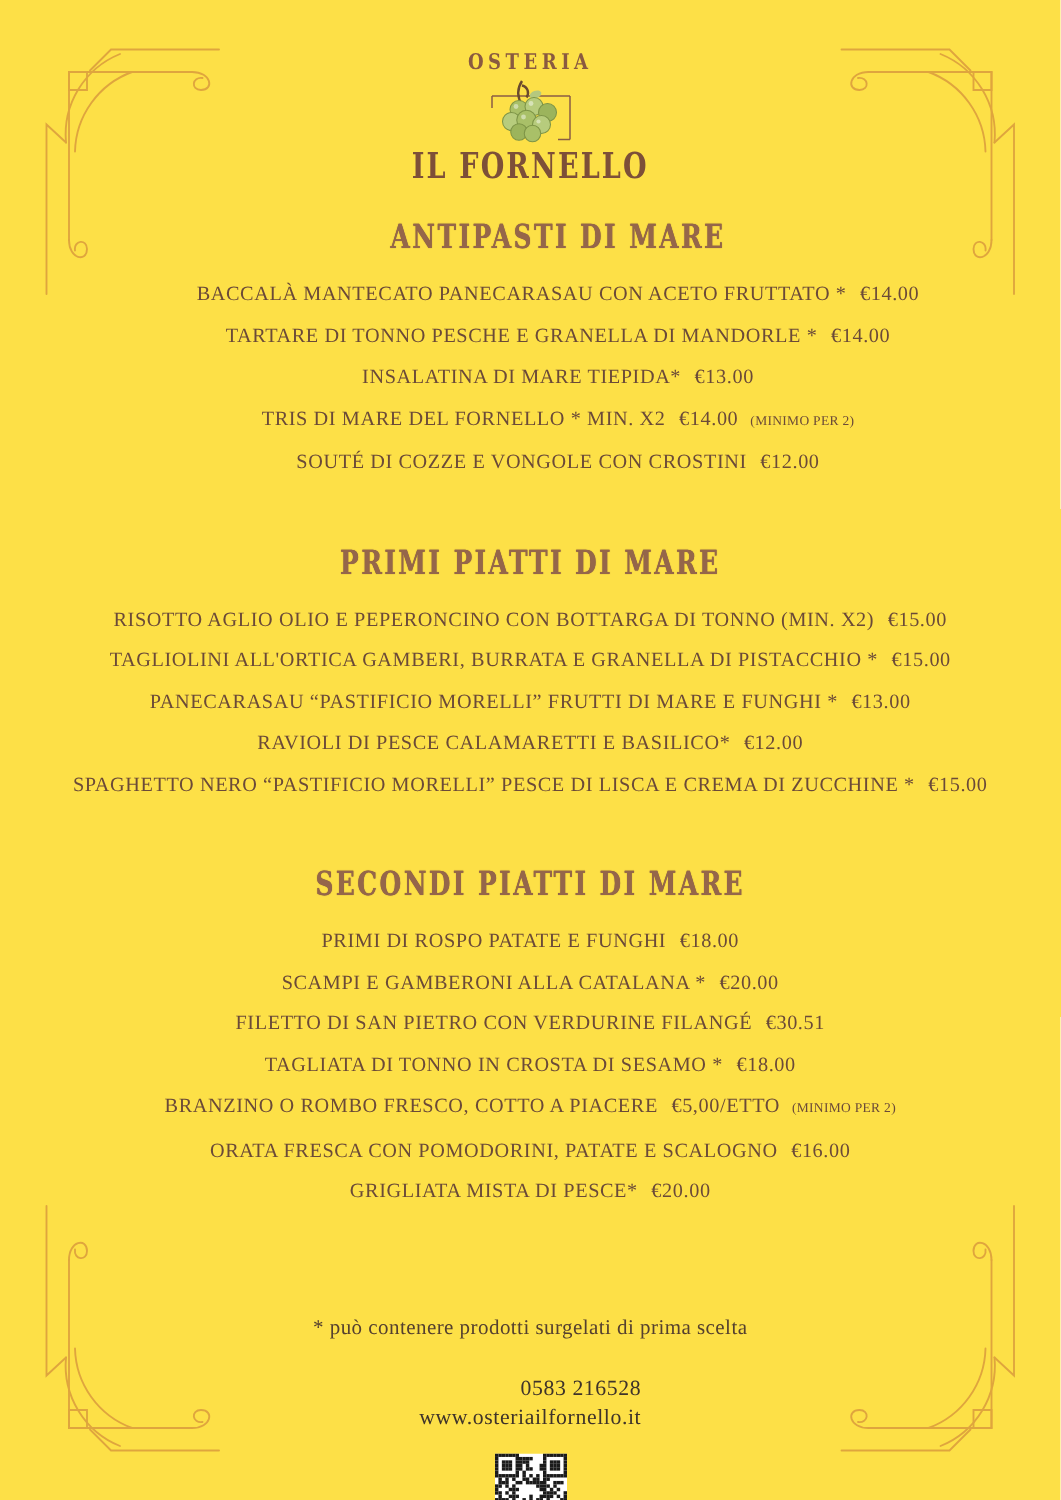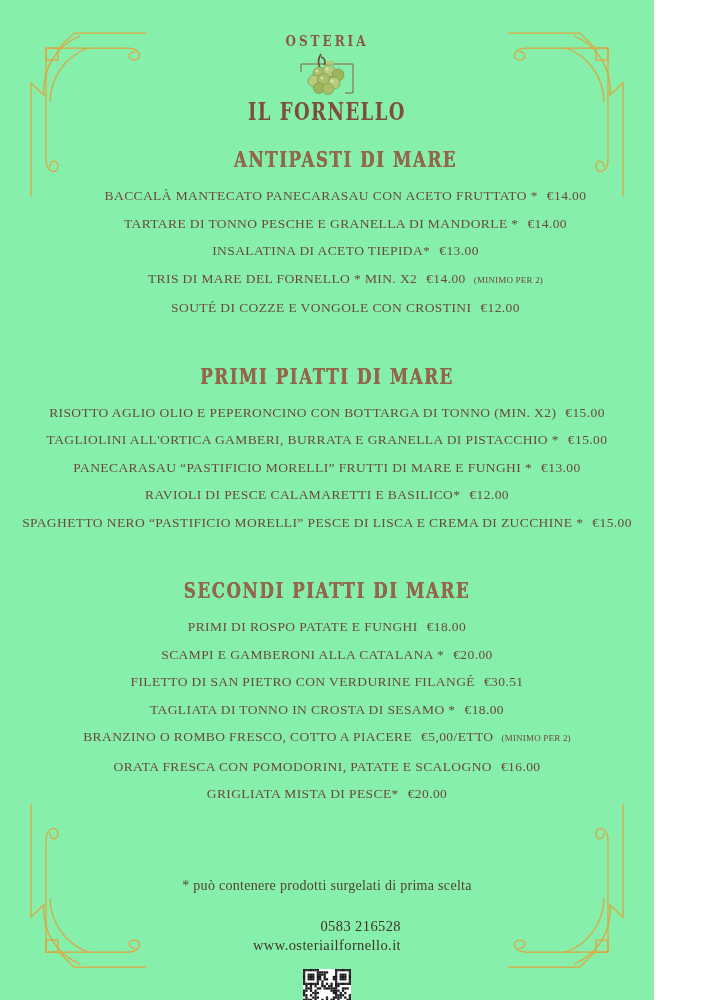--- a/index.html
+++ b/index.html
@@ -1,16 +1,16 @@
 <!DOCTYPE html>
 <html><head>
 <meta charset="utf-8">
 <style>
   html,body{margin:0;padding:0;background:#fff;}
-  .page{position:relative;width:654px;height:1000px;background:#86efac;overflow:hidden;
+  .page{position:relative;width:707px;height:1000px;background:#fde047;overflow:hidden;
         font-family:"Liberation Serif","DejaVu Serif",serif;}
   
   .corner{position:absolute;width:170px;height:210px;pointer-events:none;}
   .corner svg{width:100%;height:100%;display:block;}
   .corner.tl{top:0;left:0;}
   .corner.tr{top:0;right:0;transform:scaleX(-1);}
   .corner.bl{bottom:0;left:0;transform:scaleY(-1);}
   .corner.br{bottom:0;right:0;transform:scale(-1,-1);}
   
   .content{position:relative;text-align:center;padding-top:34px;}
@@ -130,21 +130,21 @@
       </div>
       <h1 class="logo-fornello">IL FORNELLO</h1>
     </div>
 
     <div id="menu-sections">
         <section class="menu-section">
           <h2 class="section-title">ANTIPASTI DI MARE</h2>
           <div class="menu-items">
             <div class="menu-line"><span class="item-name">BACCALÀ MANTECATO PANECARASAU CON ACETO FRUTTATO *</span><span class="item-price">€14.00</span></div>
             <div class="menu-line"><span class="item-name">TARTARE DI TONNO PESCHE E GRANELLA DI MANDORLE *</span><span class="item-price">€14.00</span></div>
-            <div class="menu-line"><span class="item-name">INSALATINA DI ACETO TIEPIDA*</span><span class="item-price">€13.00</span></div>
+            <div class="menu-line"><span class="item-name">INSALATINA DI MARE TIEPIDA*</span><span class="item-price">€13.00</span></div>
             <div class="menu-line"><span class="item-name">TRIS DI MARE DEL FORNELLO * MIN. X2</span><span class="item-price">€14.00</span><span class="item-note">(MINIMO PER 2)</span></div>
             <div class="menu-line"><span class="item-name">SOUTÉ DI COZZE E VONGOLE CON CROSTINI</span><span class="item-price">€12.00</span></div>
           </div>
         </section>
         <section class="menu-section">
           <h2 class="section-title">PRIMI PIATTI DI MARE</h2>
           <div class="menu-items">
             <div class="menu-line"><span class="item-name">RISOTTO AGLIO OLIO E PEPERONCINO CON BOTTARGA DI TONNO (MIN. X2)</span><span class="item-price">€15.00</span></div>
             <div class="menu-line"><span class="item-name">TAGLIOLINI ALL'ORTICA GAMBERI, BURRATA E GRANELLA DI PISTACCHIO *</span><span class="item-price">€15.00</span></div>
             <div class="menu-line"><span class="item-name">PANECARASAU “PASTIFICIO MORELLI” FRUTTI DI MARE E FUNGHI *</span><span class="item-price">€13.00</span></div>

